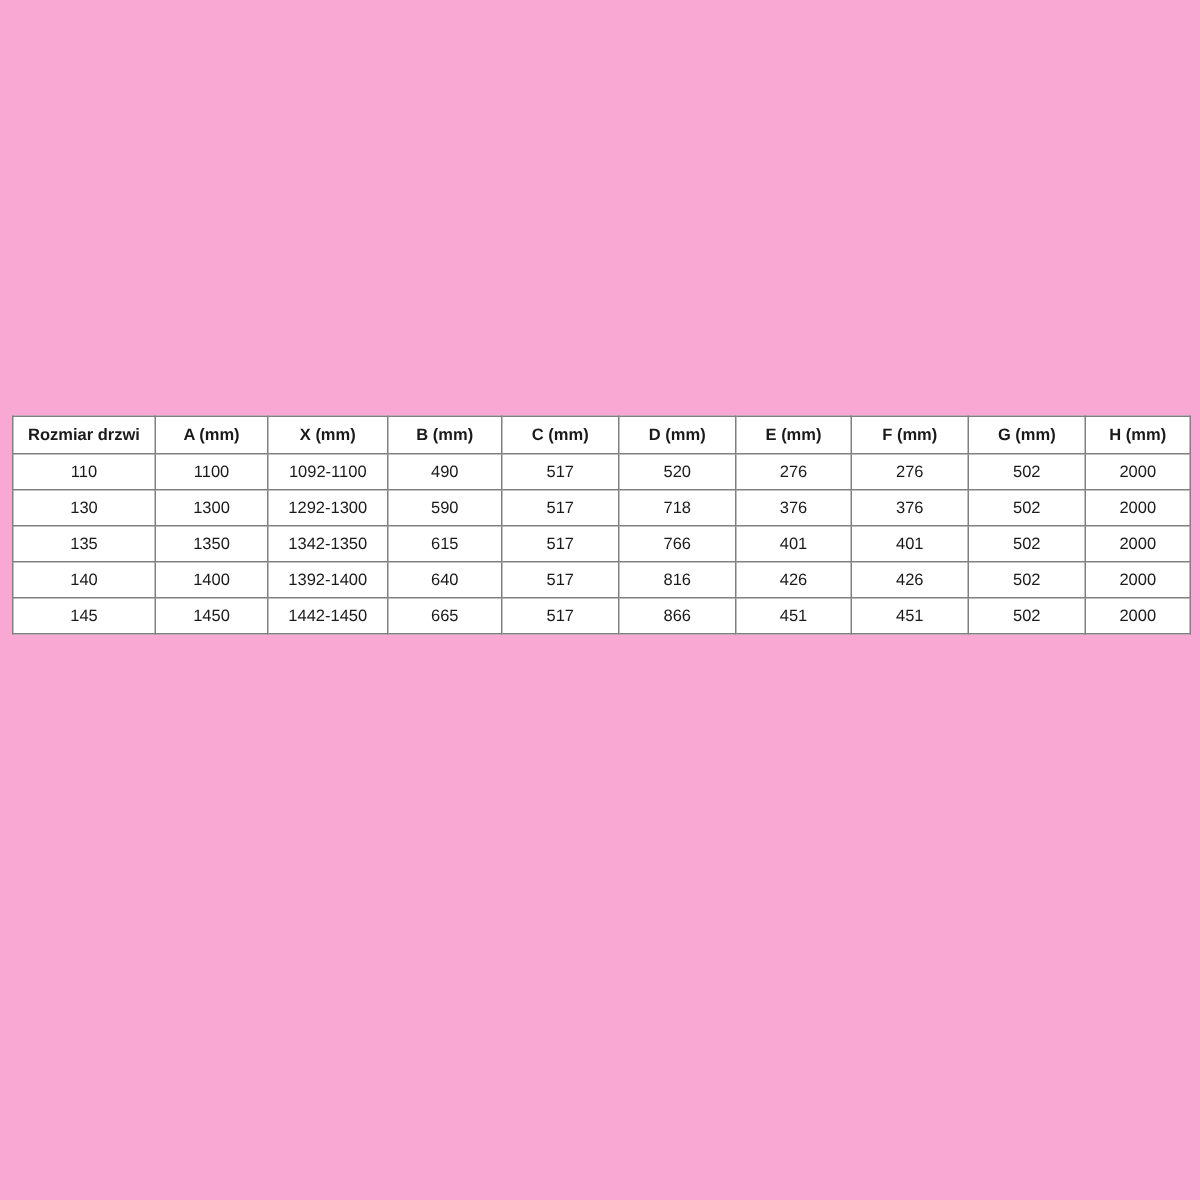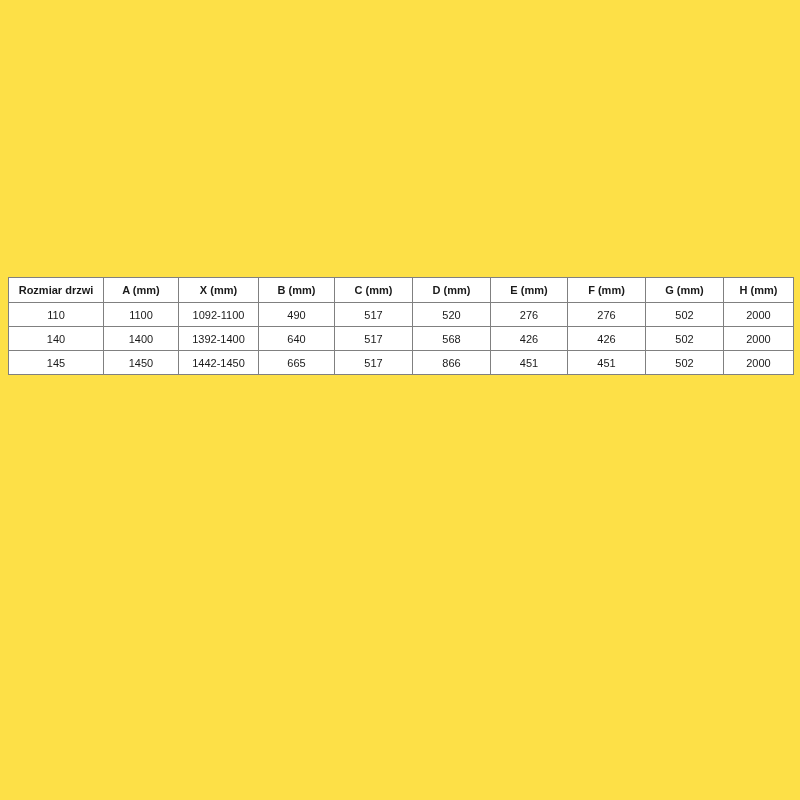--- a/index.html
+++ b/index.html
@@ -5,21 +5,21 @@
   html, body {
     margin: 0;
     padding: 0;
     background: #ffffff;
     font-family: "Liberation Sans", sans-serif;
   }
   .page {
     position: relative;
     width: 800px;
     height: 800px;
-    background: #fde047;
+    background: #f9a8d4;
     overflow: hidden;
   }
   table.dims {
     position: absolute;
     left: 8px;
     top: 277px;
     width: 785px;
     border-collapse: collapse;
     table-layout: fixed;
     background: #ffffff;
@@ -83,26 +83,50 @@
           <td>1092-1100</td>
           <td>490</td>
           <td>517</td>
           <td>520</td>
           <td>276</td>
           <td>276</td>
           <td>502</td>
           <td>2000</td>
         </tr>
         <tr>
+          <td>130</td>
+          <td>1300</td>
+          <td>1292-1300</td>
+          <td>590</td>
+          <td>517</td>
+          <td>718</td>
+          <td>376</td>
+          <td>376</td>
+          <td>502</td>
+          <td>2000</td>
+        </tr>
+        <tr>
+          <td>135</td>
+          <td>1350</td>
+          <td>1342-1350</td>
+          <td>615</td>
+          <td>517</td>
+          <td>766</td>
+          <td>401</td>
+          <td>401</td>
+          <td>502</td>
+          <td>2000</td>
+        </tr>
+        <tr>
           <td>140</td>
           <td>1400</td>
           <td>1392-1400</td>
           <td>640</td>
           <td>517</td>
-          <td>568</td>
+          <td>816</td>
           <td>426</td>
           <td>426</td>
           <td>502</td>
           <td>2000</td>
         </tr>
         <tr>
           <td>145</td>
           <td>1450</td>
           <td>1442-1450</td>
           <td>665</td>

